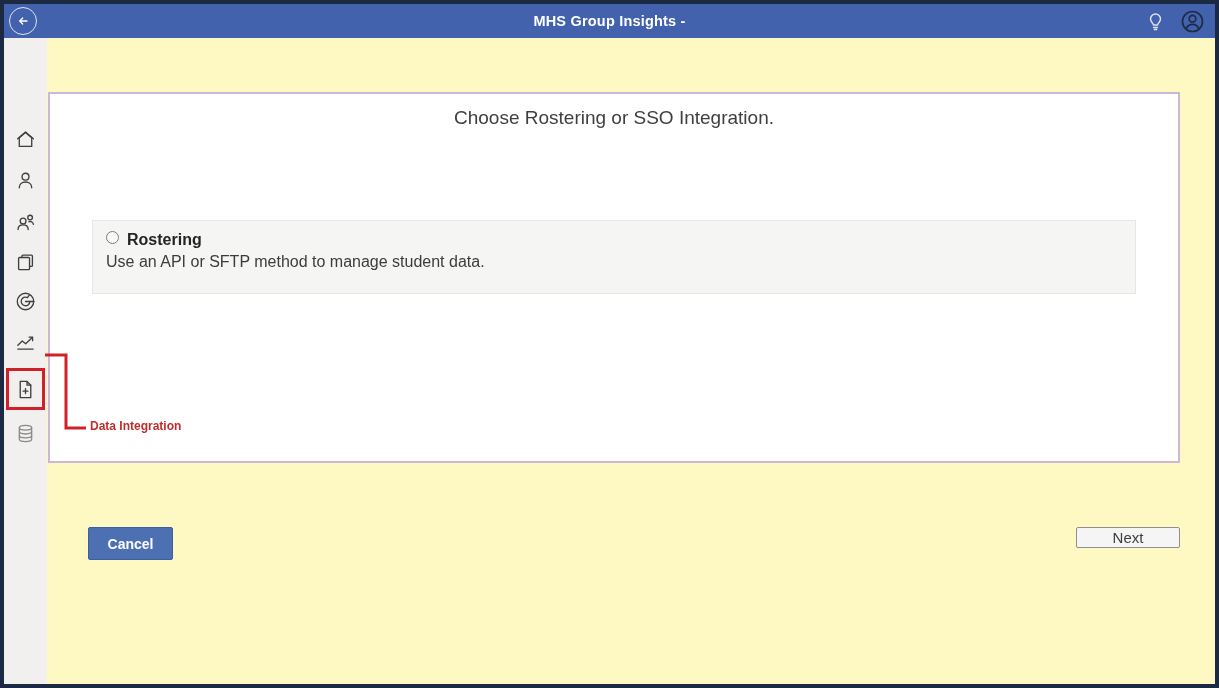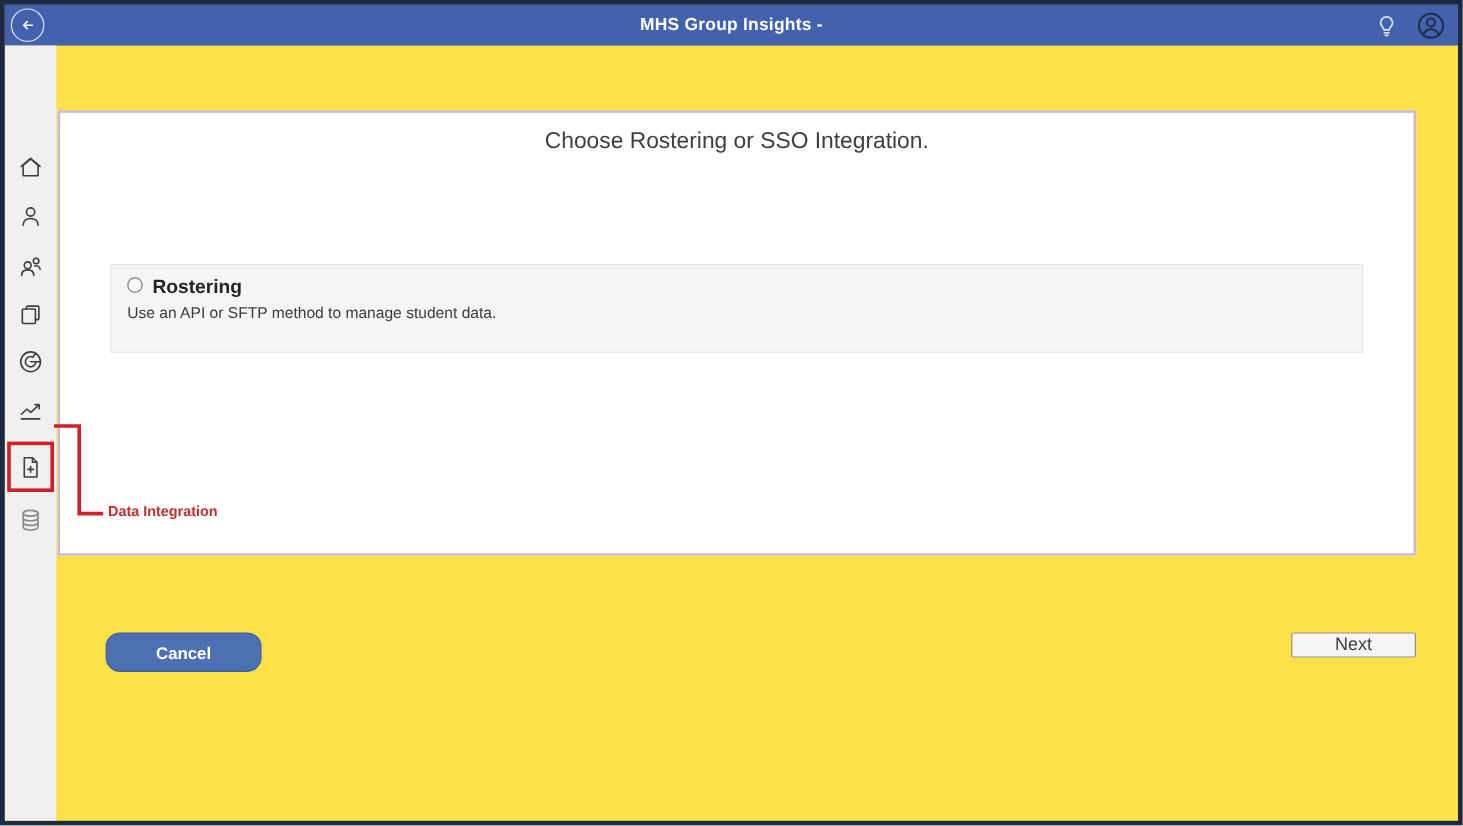--- a/index.html
+++ b/index.html
@@ -1,18 +1,18 @@
 <!DOCTYPE html>
 <html><head>
 <meta charset="utf-8">
 <style>
   html,body{margin:0;padding:0;background:#fff;}
   .screen{
     position:relative;width:1219px;height:688px;box-sizing:border-box;
-    background:#fde047;border:4px solid #1b2942;overflow:hidden;
+    background:#fef9c3;border:4px solid #1b2942;overflow:hidden;
     font-family:"Liberation Sans", sans-serif;
   }
   
   .titlebar{
     position:absolute;left:0;top:0;width:1211px;height:34px;
     background:#4262ad;display:flex;align-items:center;
   }
   .back-btn{
     position:absolute;left:5px;top:3px;width:28px;height:28px;border-radius:50%;
     border:1.5px solid #dfe4f2;box-sizing:border-box;display:flex;align-items:center;justify-content:center;
@@ -55,25 +55,25 @@
     background:#f5f5f3;border:1px solid #e6e6e3;padding:10px 13px;cursor:pointer;
   }
   .option-box.first{top:126px;}
   .option-box.second{top:226px;}
   .option-label-row{display:flex;align-items:flex-start;}
   .radio{
     width:13px;height:13px;border-radius:50%;border:1.5px solid #7c7c7c;box-sizing:border-box;
     background:#f9f9f8;margin-right:8px;flex:0 0 auto;cursor:pointer;
   }
   .option-label{font-size:16px;font-weight:bold;color:#242424;}
-  .option-desc{margin-top:4px;font-size:13px;color:#3c3c3c;}
+  .option-desc{margin-top:4px;font-size:16px;color:#3c3c3c;}
   
   .btn-cancel{
-    position:absolute;left:84px;top:523px;width:130px;height:33px;box-sizing:border-box;
-    background:#4c70b2;border:1px solid #3c5fa3;border-radius:12px;color:#ffffff;
+    position:absolute;left:84px;top:523px;width:85px;height:33px;box-sizing:border-box;
+    background:#4c70b2;border:1px solid #3c5fa3;border-radius:2px;color:#ffffff;
     font-family:"Liberation Sans",sans-serif;font-size:14px;font-weight:bold;cursor:pointer;
   }
   .btn-next{
     position:absolute;left:1072px;top:523px;width:104px;height:21px;box-sizing:border-box;
     background:#f5f5f5;border:1px solid #8f8f8f;border-radius:2px;color:#3e3e3e;
     font-family:"Liberation Sans",sans-serif;font-size:15px;cursor:pointer;
   }
 </style>
 </head>
 <body>

